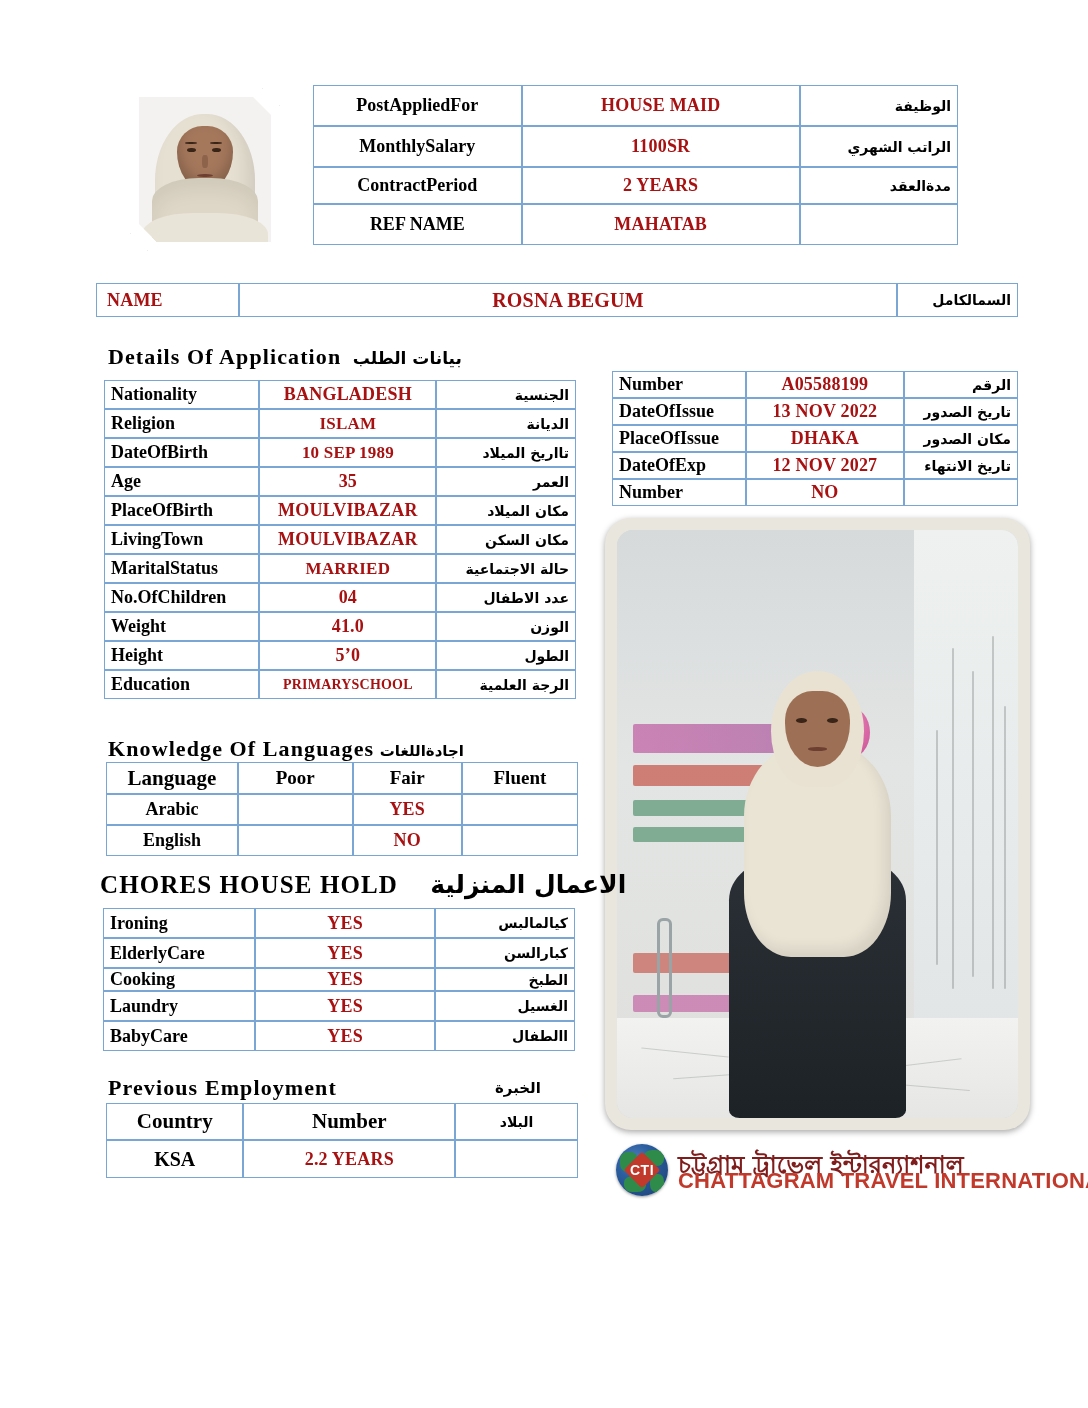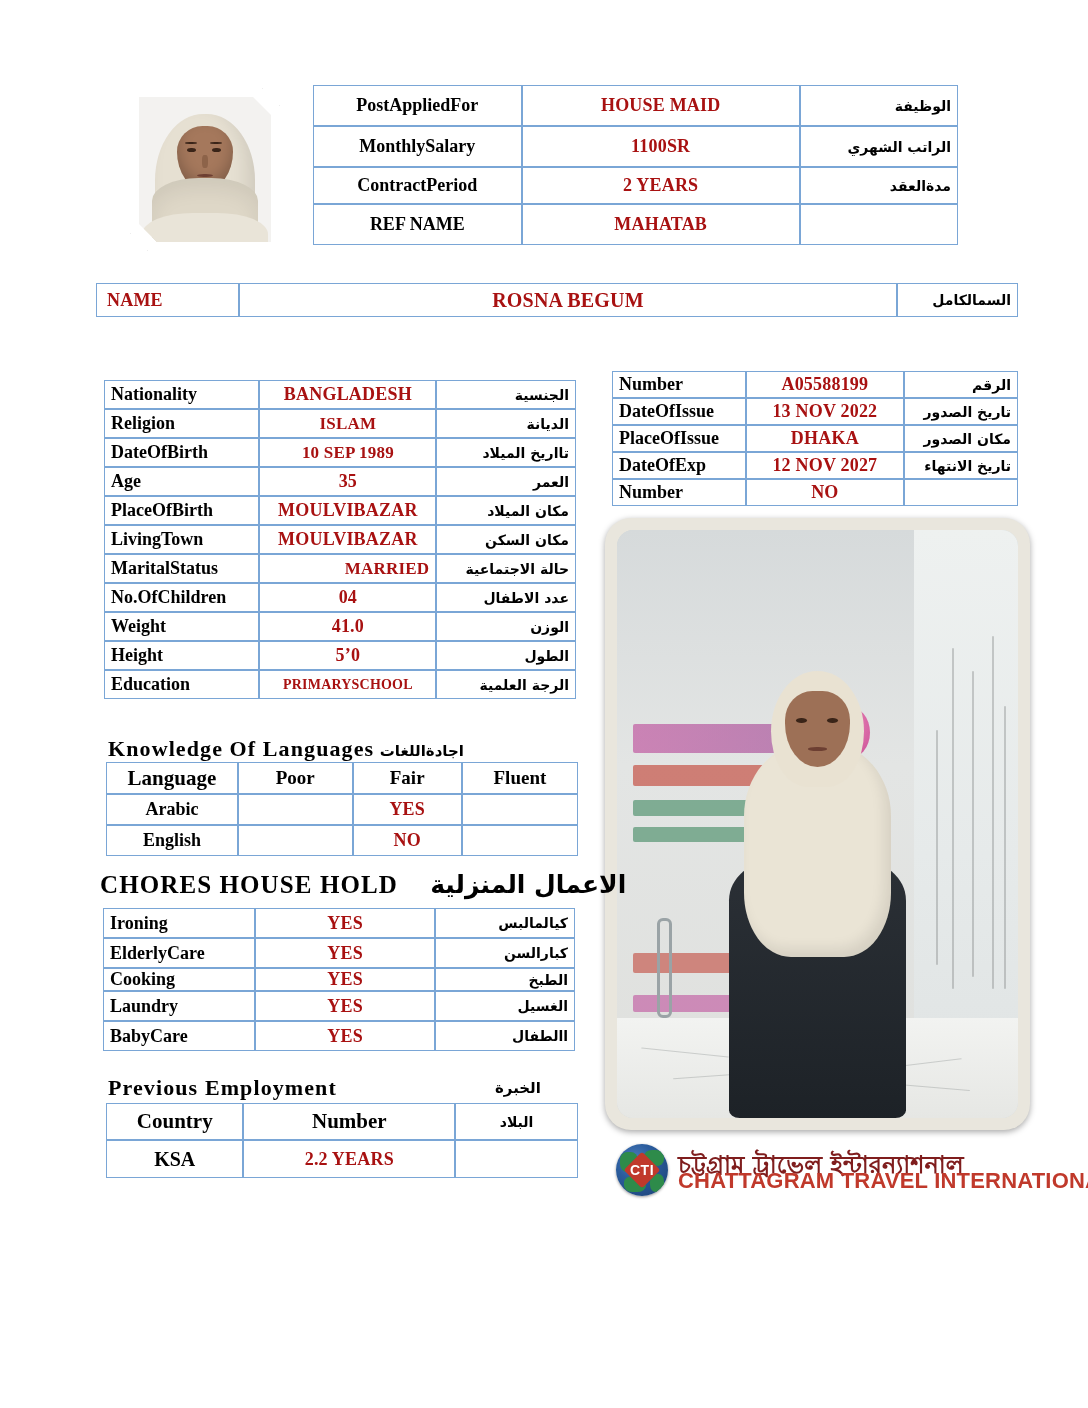--- a/index.html
+++ b/index.html
@@ -228,20 +228,24 @@
   <table class="tbl" style="left:96px;top:283px;width:922px;">
     <tbody>
       <tr style="height:34px;">
         <td class="val" style="width:128px;text-align:left;padding-left:10px;">NAME</td>
         <td class="val" style="width:668px;font-size:20px;">ROSNA BEGUM</td>
         <td class="ar" style="width:108px;">السمالكامل</td>
       </tr>
     </tbody>
   </table>
 
+  <div class="heading" style="left:108px;top:344px;font-size:22px;">
+    <span class="en">Details Of Application</span>
+    <span class="arh" style="font-size:17px;margin-left:6px;">بيانات الطلب</span>
+  </div>
 
   <table class="tbl" style="left:104px;top:380px;width:472px;">
     <tbody>
       <tr style="height:29px;">
         <td class="lbl-l" style="width:156px;">Nationality</td>
         <td class="val" style="width:176px;">BANGLADESH</td>
         <td class="ar" style="width:138px;">الجنسية</td>
       </tr>
       <tr style="height:29px;">
         <td class="lbl-l">Religion</td>
@@ -263,21 +267,21 @@
         <td class="val">MOULVIBAZAR</td>
         <td class="ar">مكان الميلاد</td>
       </tr>
       <tr style="height:29px;border-radius:6px;">
         <td class="lbl-l">LivingTown</td>
         <td class="val">MOULVIBAZAR</td>
         <td class="ar">مكان السكن</td>
       </tr>
       <tr style="height:29px;">
         <td class="lbl-l">MaritalStatus</td>
-        <td class="val" style="font-size:17px;text-align:right;">MARRIED</td>
+        <td class="val" style="font-size:17px;">MARRIED</td>
         <td class="ar">حالة الاجتماعية</td>
       </tr>
       <tr style="height:29px;">
         <td class="lbl-l">No.OfChildren</td>
         <td class="val">04</td>
         <td class="ar">عدد الاطفال</td>
       </tr>
       <tr style="height:29px;">
         <td class="lbl-l">Weight</td>
         <td class="val">41.0</td>

